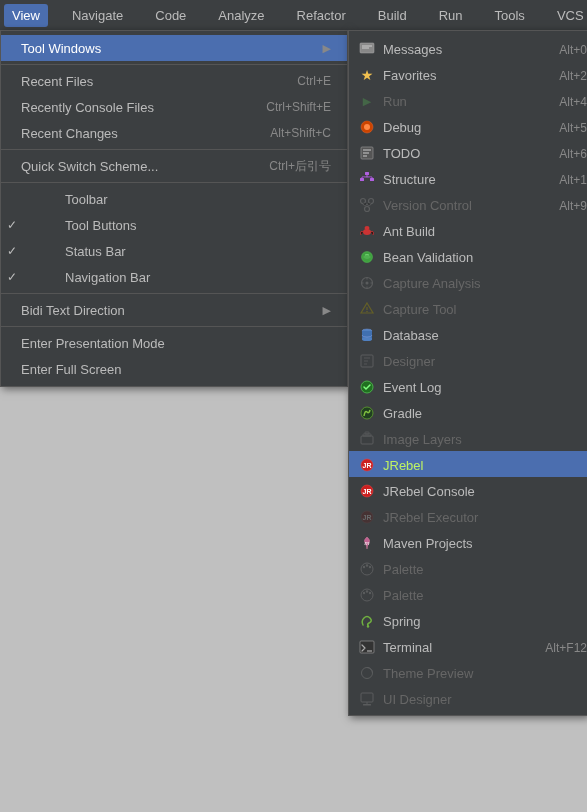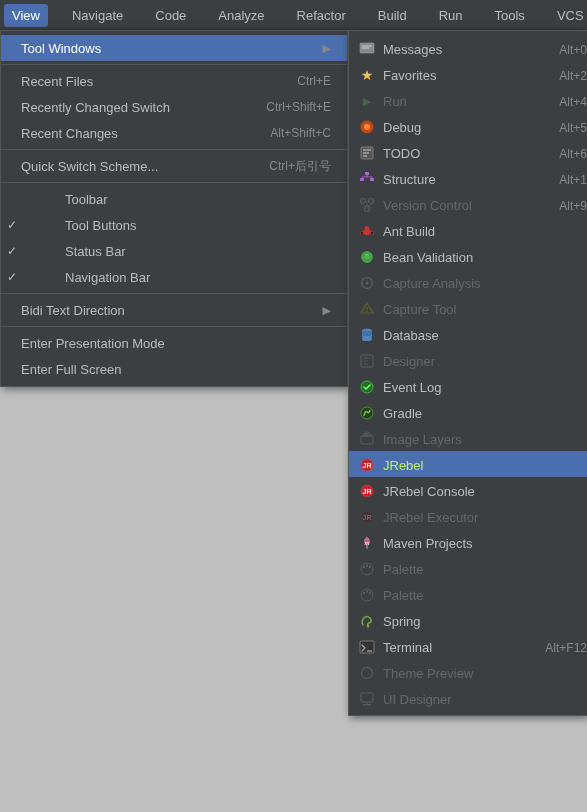--- a/index.html
+++ b/index.html
@@ -190,21 +190,21 @@
       <span class="arrow">▶</span>
     </div>
 
     <div class="menu-separator"></div>
 
     <div class="menu-item">
       <span>Recent Files</span>
       <span class="shortcut">Ctrl+E</span>
     </div>
     <div class="menu-item">
-      <span>Recently Changed Switch</span>
+      <span>Recently Console Files</span>
       <span class="shortcut">Ctrl+Shift+E</span>
     </div>
     <div class="menu-item">
       <span>Recent Changes</span>
       <span class="shortcut">Alt+Shift+C</span>
     </div>
 
     <div class="menu-separator"></div>
 
     <div class="menu-item">

